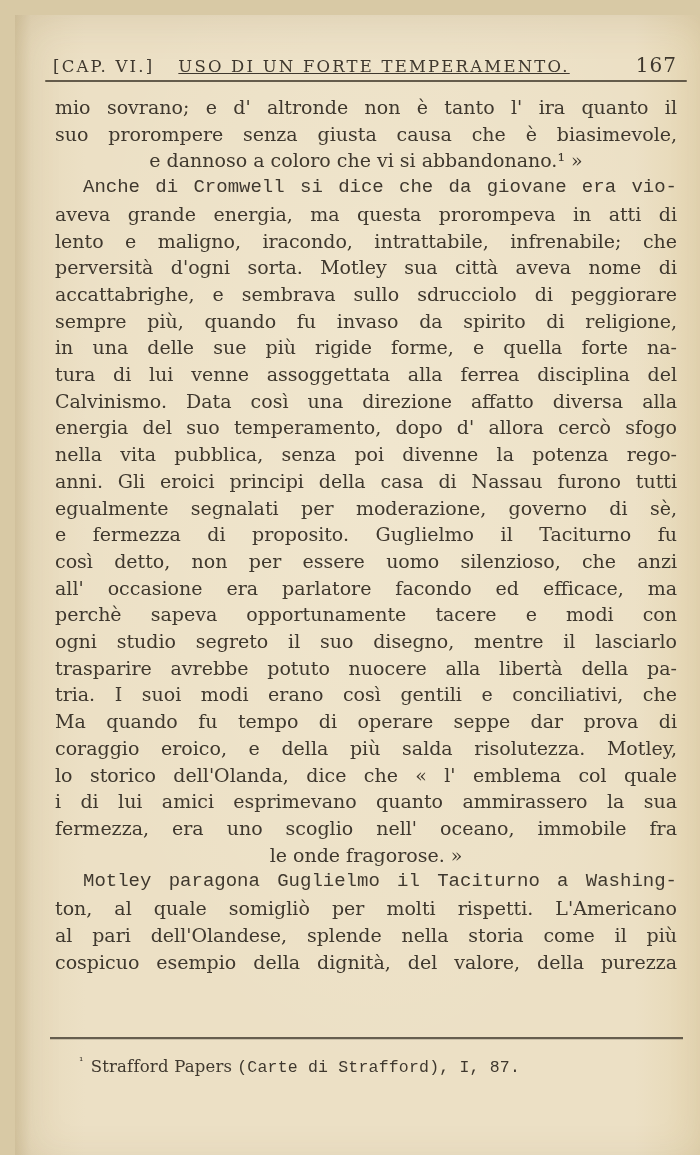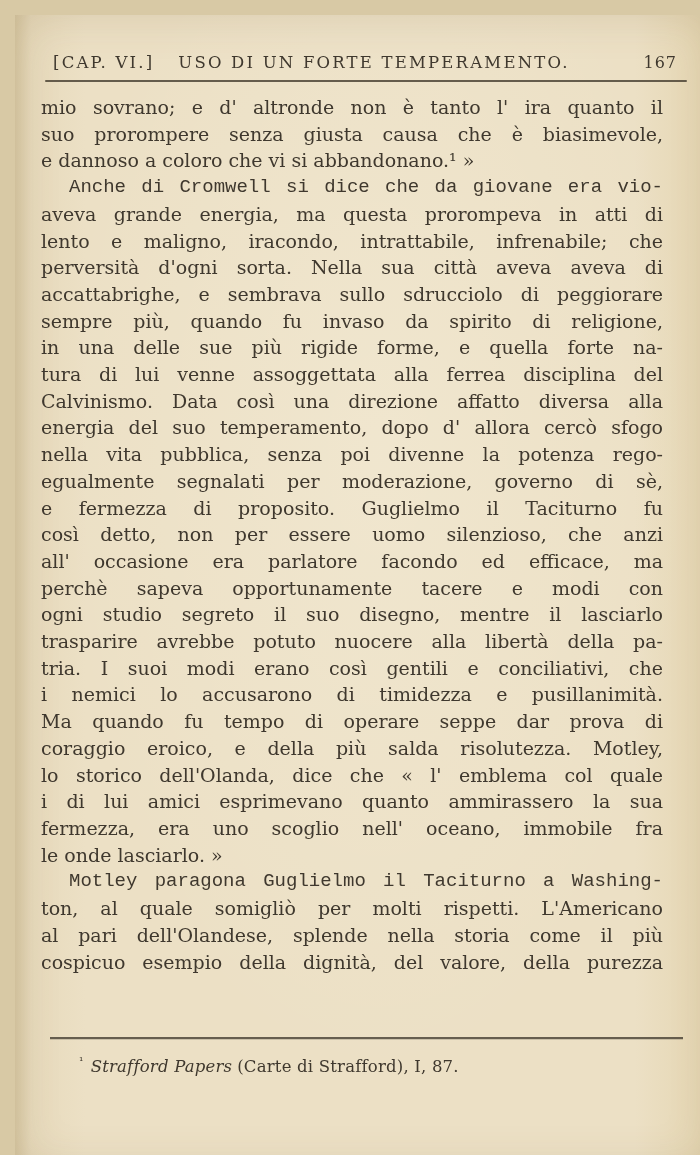--- a/index.html
+++ b/index.html
@@ -21,55 +21,55 @@
     font-family:"DejaVu Serif","Liberation Serif",serif;
     color:var(--ink);
   }
   .header{
     position:absolute; top:38px; left:38px; right:38px;
     display:flex; align-items:baseline;
     font-size:16.5px; letter-spacing:2.2px;
     white-space:nowrap;
   }
   .chap{ }
-  .title{ margin-left:24px; }
-  .pgnum{ margin-left:auto; font-size:16px; letter-spacing:1px; }
+  .title{ margin-left:24px;text-decoration:underline; }
+  .pgnum{ margin-left:auto; font-size:20px; letter-spacing:1px; }
   .header-rule{
     position:absolute; top:65px; left:30px; width:642px; height:2px;
     background:#4c4436; opacity:.85; border-radius:1px;
   }
   .bodytext{
-    position:absolute; top:79px; left:26px; width:622px;
+    position:absolute; top:79px; left:40px; width:622px;
     font-size:19px; line-height:26.7px;
     text-rendering:optimizeLegibility;
   }
   .line{
     white-space:normal;
-    text-align:left;
+    text-align:center;
   }
   .line.just{
     text-align:justify;
     text-align-last:justify;
     text-justify:inter-word;
   }
   .line.indent{ text-indent:28px;font-family:Liberation Mono, monospace; }
   .foot-rule{
     position:absolute; top:1022px; left:35px; width:633px; height:2px;
     background:#453e32; opacity:.8;
     box-shadow:0 1px 0 rgba(69,62,50,0.25);
   }
   .footnote{
     position:absolute; top:1040px; left:64px; right:40px;
     font-size:16.5px; letter-spacing:.2px;
   }
   .fn-marker{
     font-size:11px; vertical-align:7px; margin-right:7px;
   }
-  .fn-italic{ font-style:italic; }
-  .fn-rest{ margin-left:5px; }
+  .fn-italic{ }
+  .fn-rest{ margin-left:5px;font-family:Liberation Mono, monospace; }
 </style>
 </head>
 <body>
 
 <div class="sheet">
   <div class="header">
     <span class="chap">[CAP. VI.]</span>
     <span class="title">USO DI UN FORTE TEMPERAMENTO.</span>
     <span class="pgnum">167</span>
   </div>
@@ -78,43 +78,43 @@
   <div class="bodytext">
       <div class="para">
         <div class="line just">mio sovrano; e d' altronde non è tanto l' ira quanto il</div>
         <div class="line just">suo prorompere senza giusta causa che è biasimevole,</div>
         <div class="line">e dannoso a coloro che vi si abbandonano.¹ »</div>
       </div>
       <div class="para">
         <div class="line just indent">Anche di Cromwell si dice che da giovane era vio-</div>
         <div class="line just">aveva grande energia, ma questa prorompeva in atti di</div>
         <div class="line just">lento e maligno, iracondo, intrattabile, infrenabile; che</div>
-        <div class="line just">perversità d'ogni sorta. Nella sua città aveva aveva di</div>
+        <div class="line just">perversità d'ogni sorta. Motley sua città aveva nome di</div>
         <div class="line just">accattabrighe, e sembrava sullo sdrucciolo di peggiorare</div>
         <div class="line just">sempre più, quando fu invaso da spirito di religione,</div>
         <div class="line just">in una delle sue più rigide forme, e quella forte na-</div>
         <div class="line just">tura di lui venne assoggettata alla ferrea disciplina del</div>
         <div class="line just">Calvinismo. Data così una direzione affatto diversa alla</div>
         <div class="line just">energia del suo temperamento, dopo d' allora cercò sfogo</div>
         <div class="line just">nella vita pubblica, senza poi divenne la potenza rego-</div>
+        <div class="line just">anni. Gli eroici principi della casa di Nassau furono tutti</div>
         <div class="line just">egualmente segnalati per moderazione, governo di sè,</div>
         <div class="line just">e fermezza di proposito. Guglielmo il Taciturno fu</div>
         <div class="line just">così detto, non per essere uomo silenzioso, che anzi</div>
         <div class="line just">all' occasione era parlatore facondo ed efficace, ma</div>
         <div class="line just">perchè sapeva opportunamente tacere e modi con</div>
         <div class="line just">ogni studio segreto il suo disegno, mentre il lasciarlo</div>
         <div class="line just">trasparire avrebbe potuto nuocere alla libertà della pa-</div>
         <div class="line just">tria. I suoi modi erano così gentili e conciliativi, che</div>
-        <div class="line just">i nemici lo accusarono di timidezza e pusillanimità.</div>
         <div class="line just">Ma quando fu tempo di operare seppe dar prova di</div>
         <div class="line just">coraggio eroico, e della più salda risolutezza. Motley,</div>
         <div class="line just">lo storico dell'Olanda, dice che « l' emblema col quale</div>
         <div class="line just">i di lui amici esprimevano quanto ammirassero la sua</div>
         <div class="line just">fermezza, era uno scoglio nell' oceano, immobile fra</div>
-        <div class="line">le onde lasciarlo. »</div>
+        <div class="line">le onde fragorose. »</div>
       </div>
       <div class="para">
         <div class="line just indent">Motley paragona Guglielmo il Taciturno a Washing-</div>
         <div class="line just">ton, al quale somigliò per molti rispetti. L'Americano</div>
         <div class="line just">al pari dell'Olandese, splende nella storia come il più</div>
         <div class="line just">cospicuo esempio della dignità, del valore, della purezza</div>
       </div>
     </div>
 
   <div class="foot-rule"></div>

